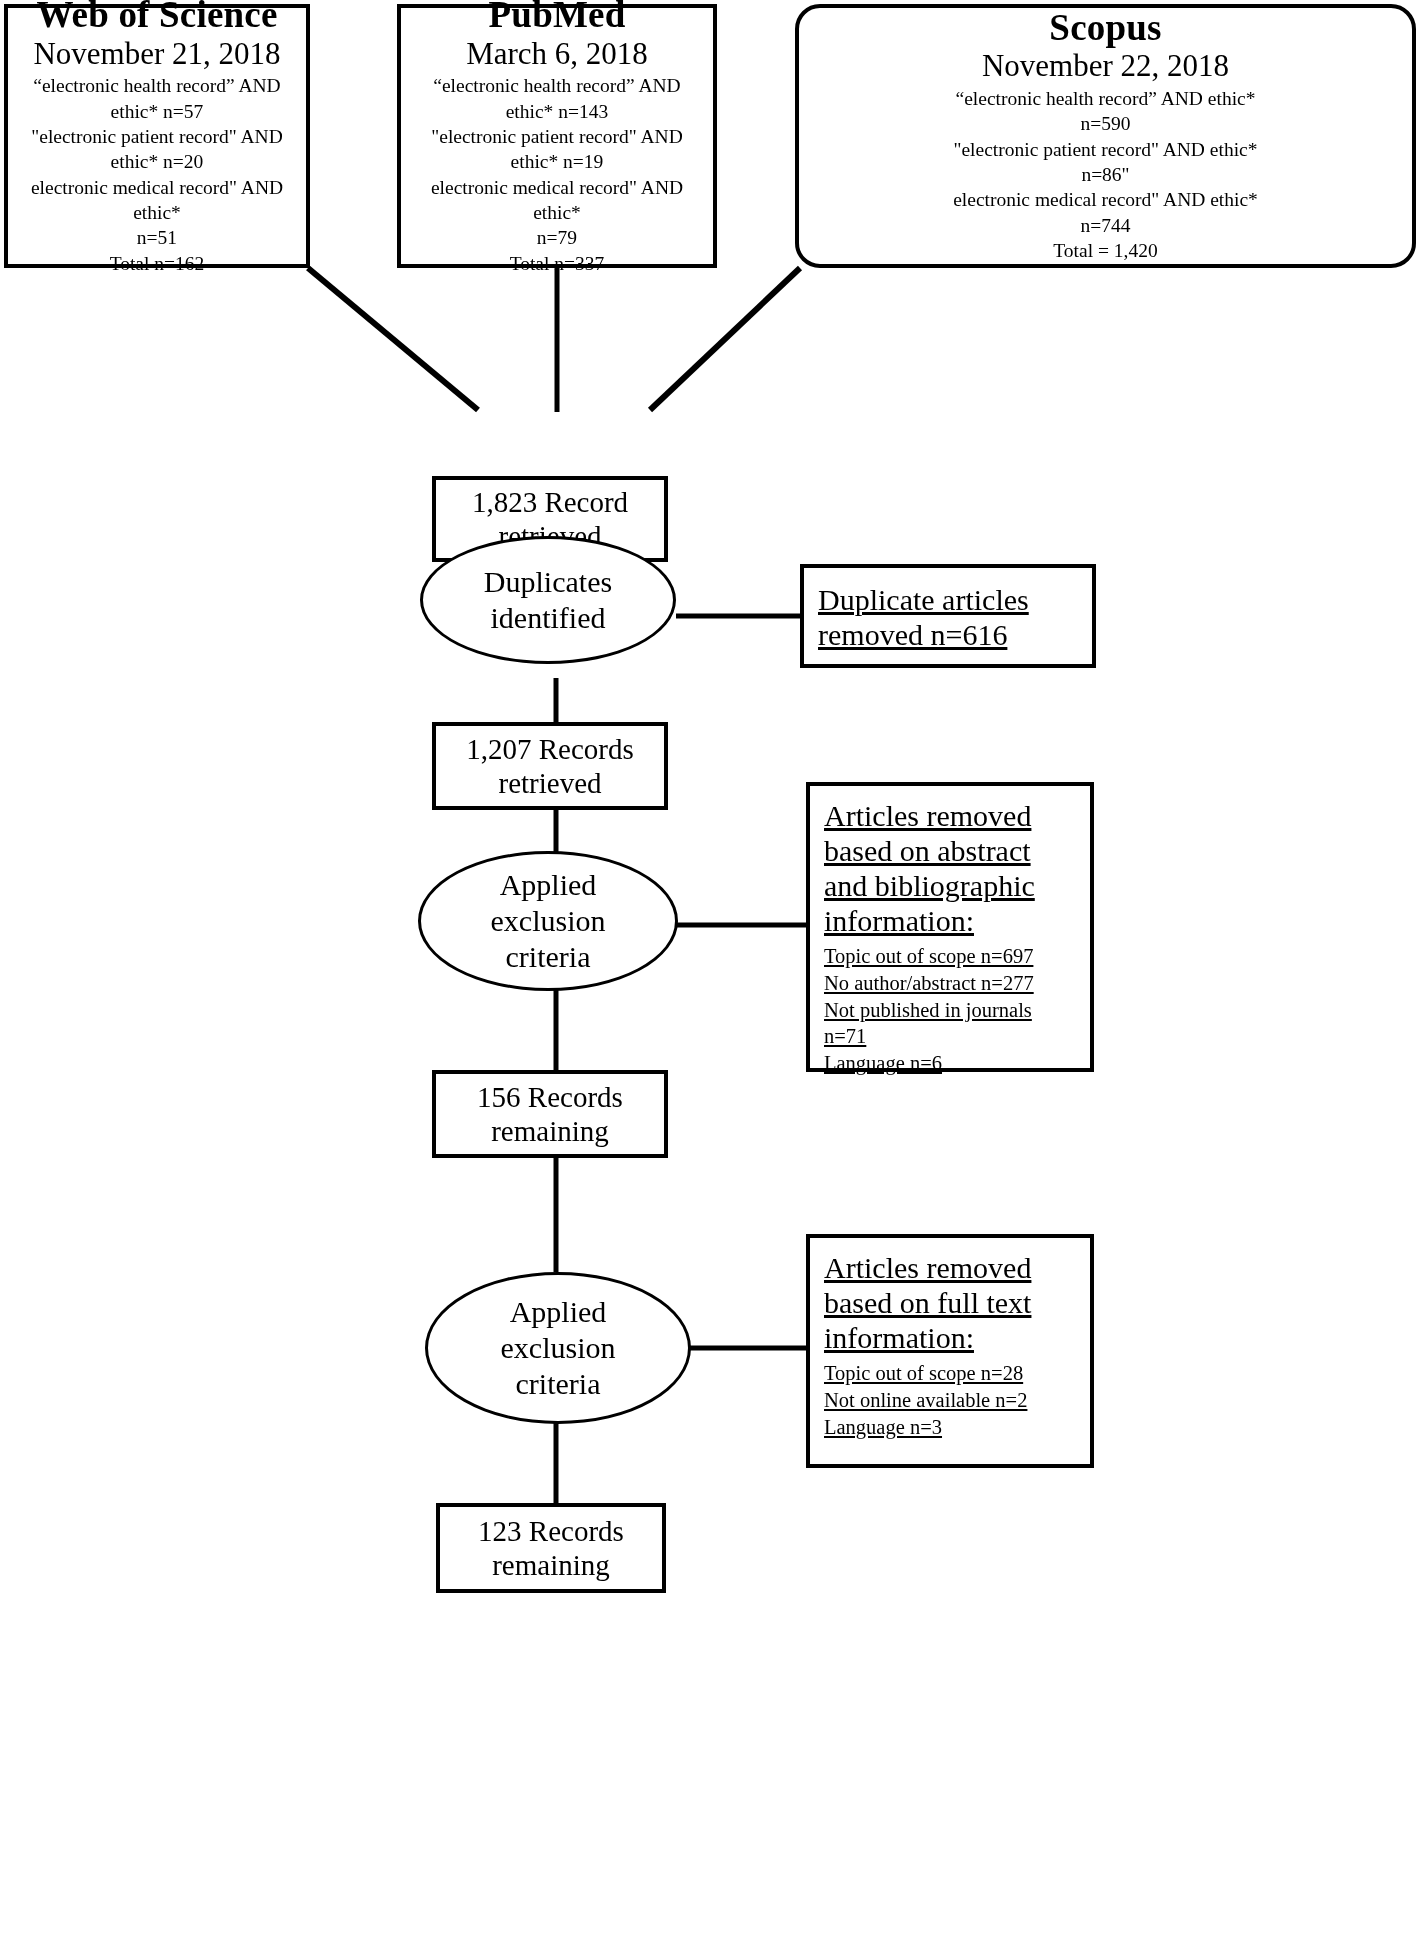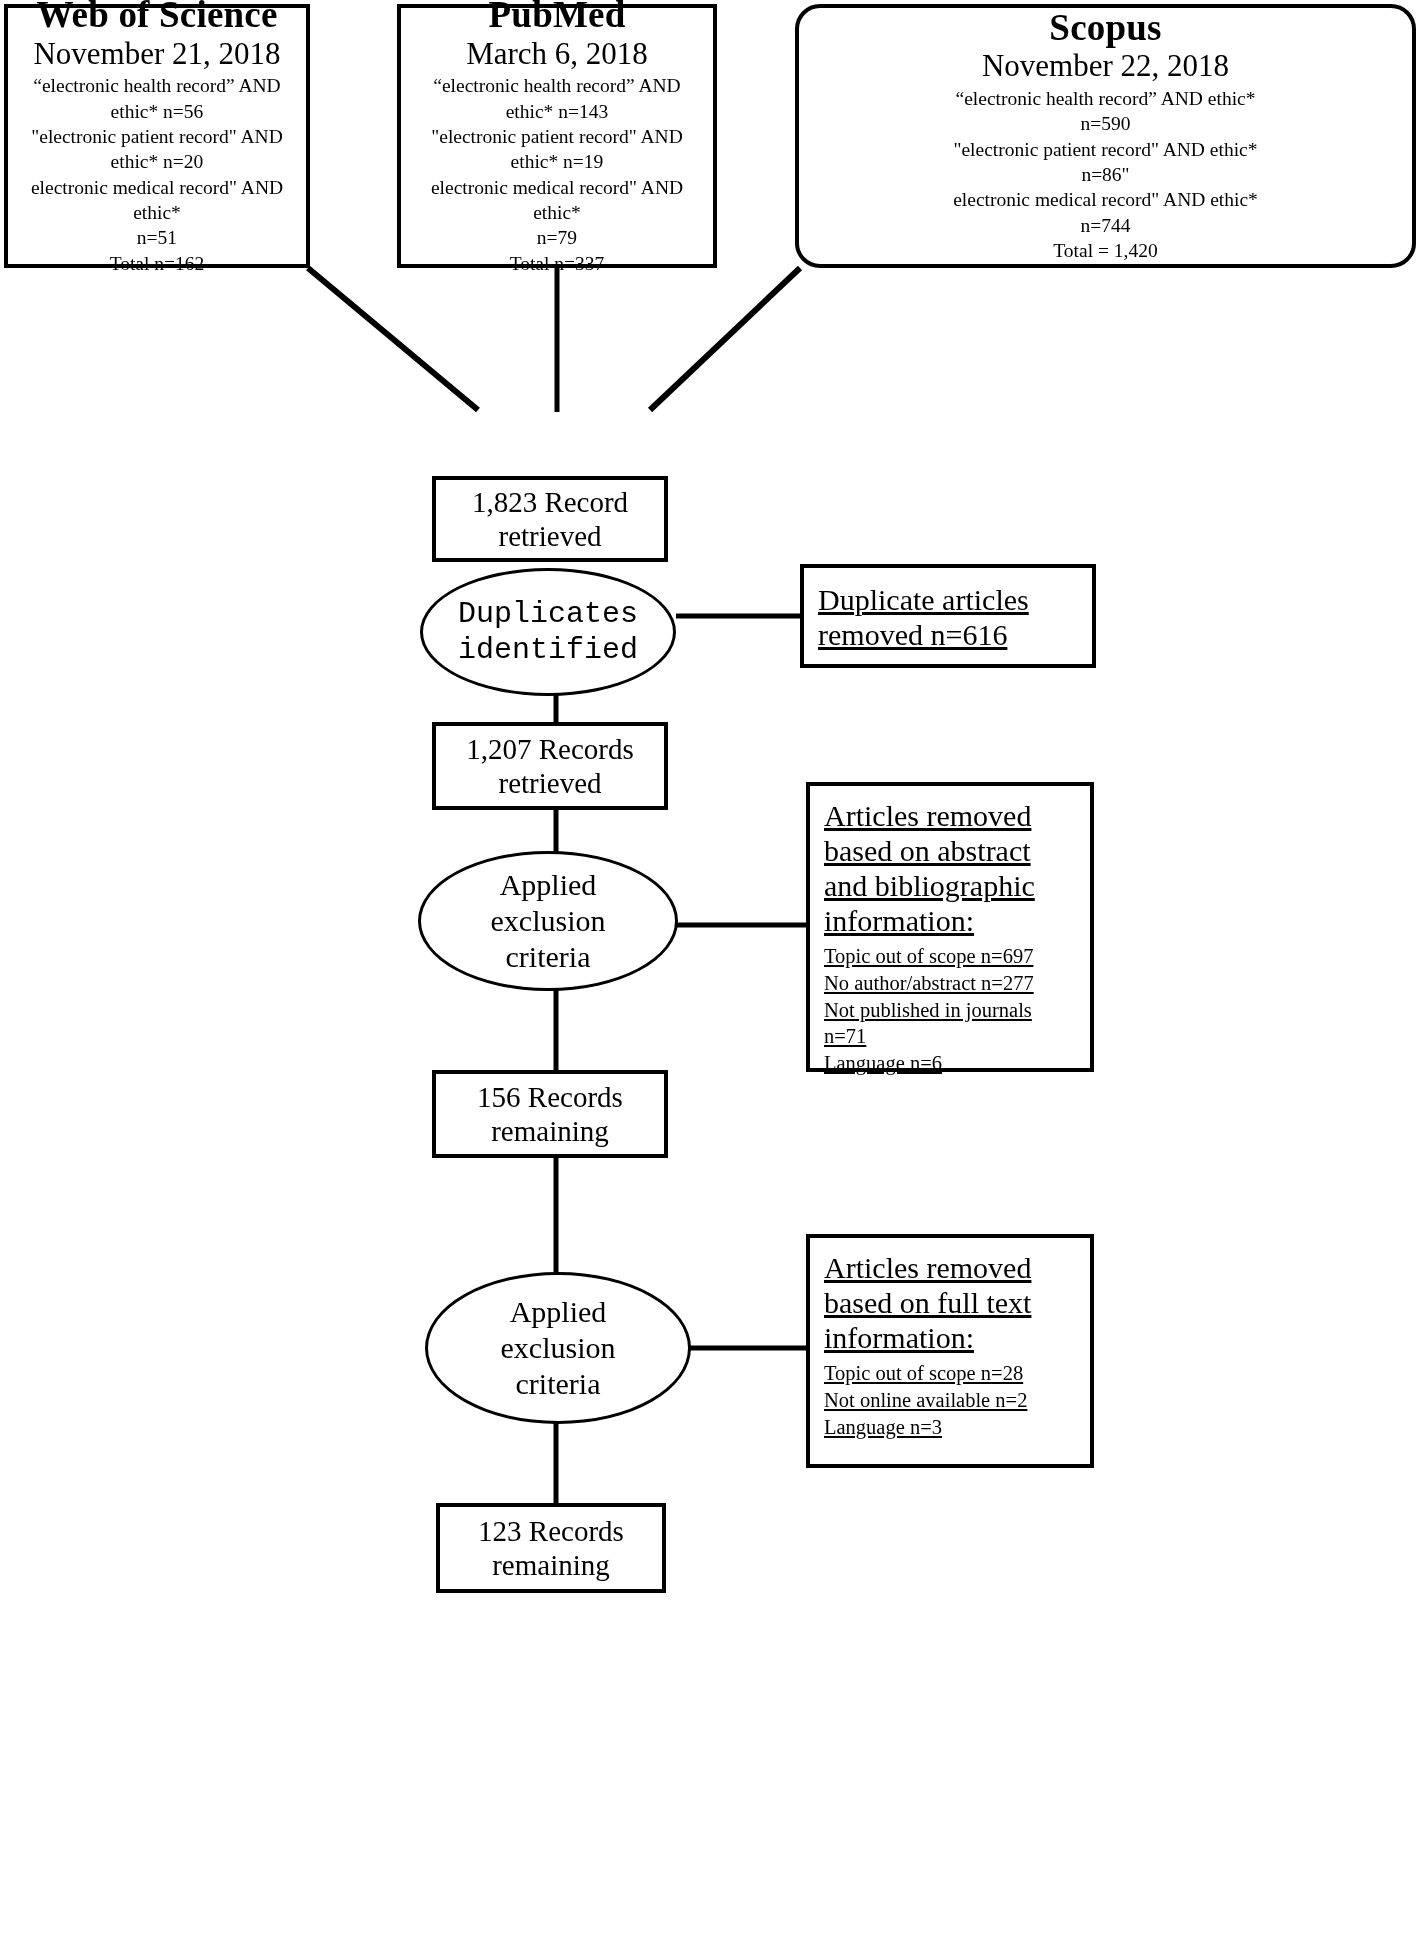--- a/index.html
+++ b/index.html
@@ -138,21 +138,21 @@
     <path d="M 690 1348 L 806 1348" stroke="#000" stroke-width="5" fill="none"></path>
 
     <path d="M 556 1423 L 556 1503" stroke="#000" stroke-width="5" fill="none"></path>
   </svg>
 
   <div class="node boxnode" style="left:4px; top:4px; width:306px; height:264px; padding:13px 4px;">
     <div class="src-title">Web of Science</div>
     <div class="src-date">November 21, 2018</div>
     <div class="src-lines">
       <span class="ln">“electronic health record” AND</span>
-      <span class="ln">ethic* n=56</span>
+      <span class="ln">ethic* n=57</span>
       <span class="ln">"electronic patient record" AND</span>
       <span class="ln">ethic* n=20</span>
       <span class="ln">electronic medical record" AND</span>
       <span class="ln">ethic*</span>
       <span class="ln">n=51</span>
       <span class="ln">Total n=162</span>
     </div>
   </div>
 
   <div class="node boxnode" style="left:397px; top:4px; width:320px; height:264px; padding:6px 4px;">
@@ -184,21 +184,21 @@
     </div>
   </div>
 
   <div class="node boxnode" style="left:432px; top:436px; width:236px; height:86px;margin-top:40px;">
     <div class="flow-text">
       <span class="ln">1,823 Record</span>
       <span class="ln">retrieved</span>
     </div>
   </div>
 
-  <div class="node ovalnode" style="left:420px; top:568px; width:256px; height:128px;font-family:Liberation Mono, monospace;">
+  <div class="node ovalnode" style="left:420px; top:536px; width:256px; height:128px;">
     <div class="oval-text">
       <span class="ln">Duplicates</span>
       <span class="ln">identified</span>
     </div>
   </div>
 
   <div class="node side-box dup-box" style="left:800px; top:564px; width:296px; height:104px;">
     <div class="dup-head">
       <span class="ln">Duplicate articles</span>
       <span class="ln">removed n=616</span>

